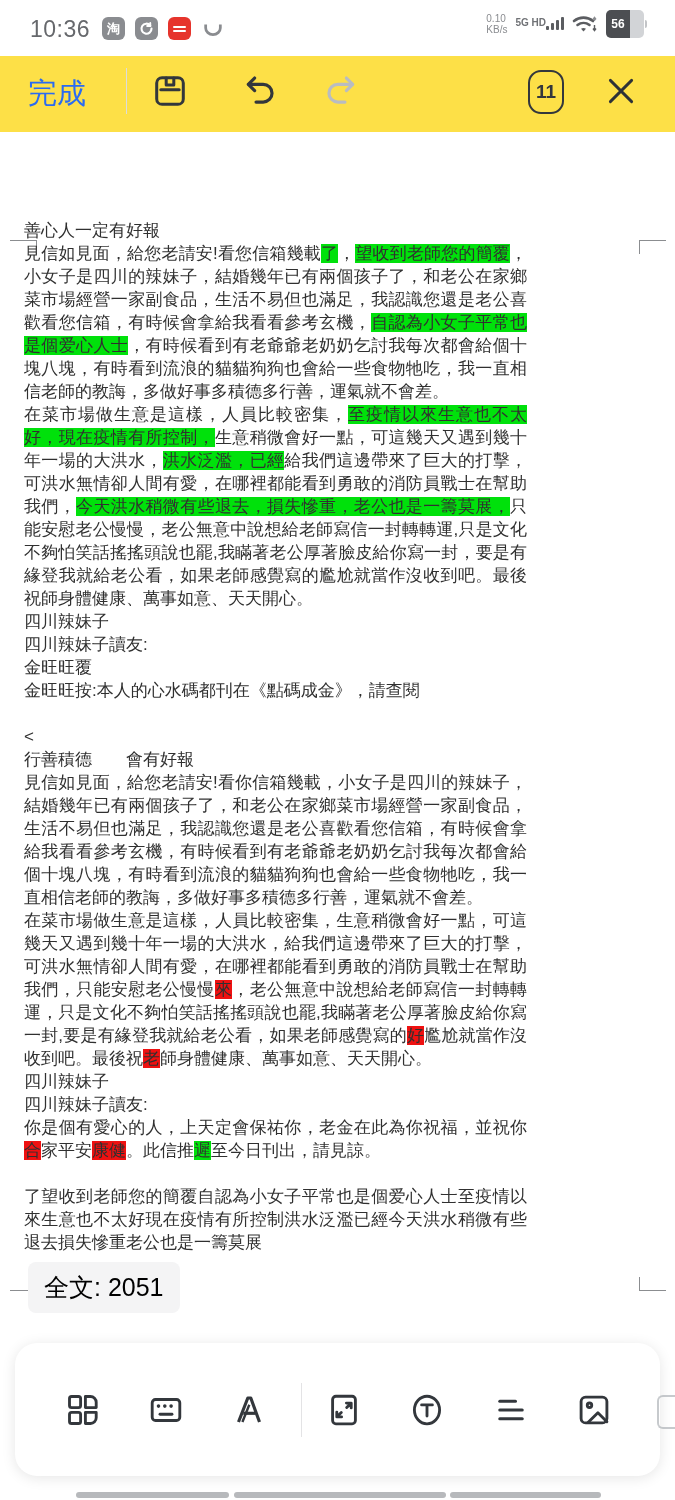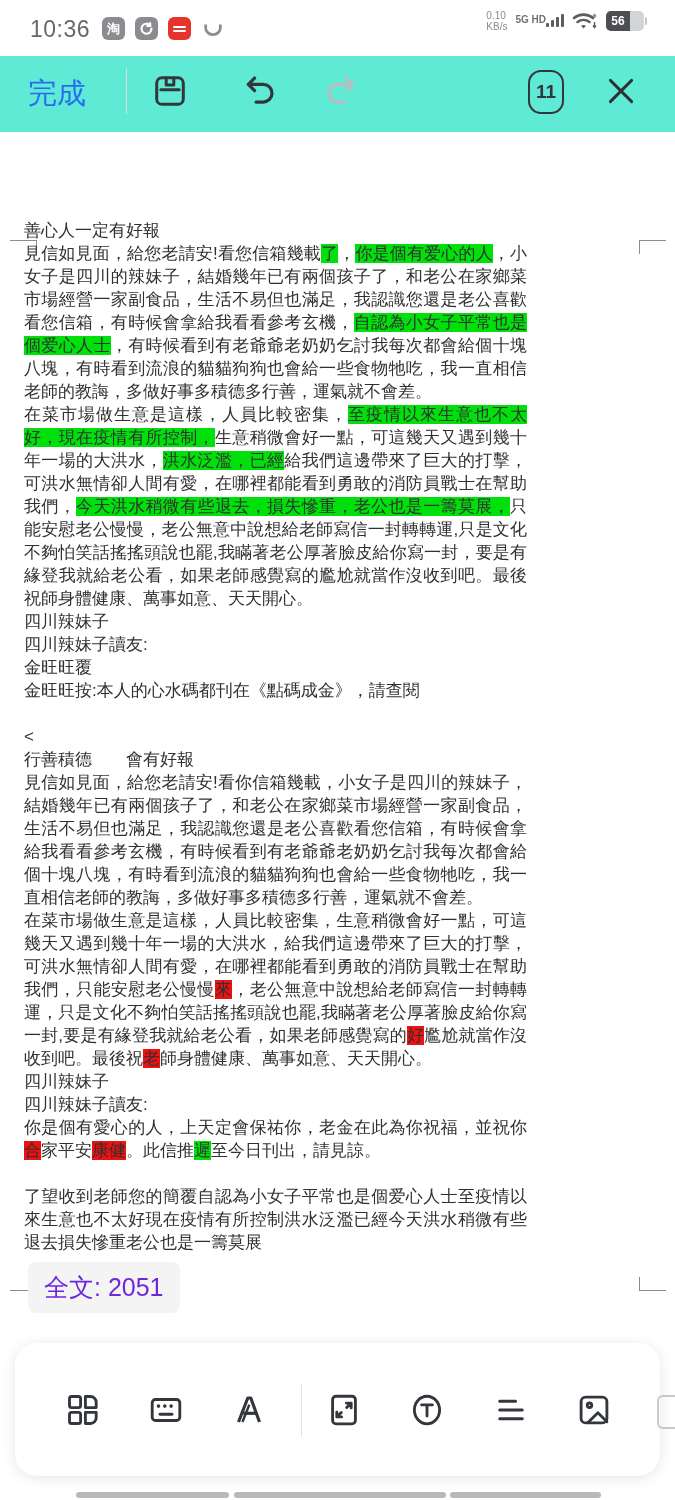--- a/index.html
+++ b/index.html
@@ -17,26 +17,26 @@
     display:flex;align-items:center;justify-content:center;font-size:13px;font-weight:bold;}
   .appicon.red{background:#e6342c;font-size:7px;line-height:1;flex-direction:column;}
   .appicon.red .bar{width:13px;height:2px;background:#fff;margin:1px 0;border-radius:1px;}
   .appicon.outline{background:transparent;}
   .sb-right{position:absolute;right:28px;top:10px;display:flex;align-items:center;gap:8px;}
   .sb-speed{font-size:10px;color:#8a8c90;line-height:11px;}
   .sb-net{display:flex;flex-direction:row;align-items:center;}
   .sb-netlabel{font-size:10px;color:#707276;font-weight:bold;line-height:10px;margin-bottom:2px;}
   .sigbars{display:flex;align-items:flex-end;gap:2px;height:12px;}
   .sigbars i{display:block;width:3px;background:#5b5d61;border-radius:1px;}
-  .battery{position:relative;width:38px;height:20px;border-radius:5px;background:#d2d4d7;overflow:hidden;}
+  .battery{position:relative;width:38px;height:28px;border-radius:5px;background:#d2d4d7;overflow:hidden;}
   .battery .fill{position:absolute;left:0;top:0;bottom:0;width:24px;background:#4c4e52;
     color:#fff;font-size:12px;font-weight:bold;display:flex;align-items:center;justify-content:center;}
   .battery-nub{width:2px;height:8px;background:#c2c4c7;border-radius:0 2px 2px 0;margin-left:-6px;}
   
-  .toolbar{position:absolute;left:0;top:56px;width:675px;height:76px;background:#5eead4;}
+  .toolbar{position:absolute;left:0;top:56px;width:675px;height:76px;background:#fde047;}
   .tb-done{position:absolute;left:28px;top:18px;font-size:29px;color:#2a6bf2;}
   .tb-divider{position:absolute;left:126px;top:12px;width:1px;height:46px;background:#dcdcdc;}
   .tb-btn{position:absolute;top:12px;width:46px;height:46px;display:flex;align-items:center;justify-content:center;}
   .pagebadge{position:absolute;left:528px;top:14px;width:32px;height:40px;border:2.4px solid #33373c;
     border-radius:13px;display:flex;align-items:center;justify-content:center;
     font-size:19px;font-weight:bold;color:#33373c;}
   
   .doc{position:absolute;left:0;top:219px;width:552px;padding:0 25px 0 24px;box-sizing:border-box;
     color:#303030;font-size:17px;line-height:23px;text-align:justify;}
   .docline{min-height:23px;}
@@ -44,21 +44,21 @@
   .hl-green{background:#00e10b;}
   .hl-red{background:#ee1111;}
   
   .cmark{position:absolute;width:26px;height:13px;}
   .cmark.tl{left:10px;top:240px;border-top:1px solid #8b8d90;border-right:1px solid #8b8d90;}
   .cmark.tr{left:639px;top:240px;border-top:1px solid #8b8d90;border-left:1px solid #8b8d90;}
   .cmark.bl{left:10px;top:1277px;border-bottom:1px solid #8b8d90;border-right:1px solid #8b8d90;}
   .cmark.br{left:639px;top:1277px;border-bottom:1px solid #8b8d90;border-left:1px solid #8b8d90;}
   
   .wordcount{position:absolute;left:28px;top:1262px;background:#f4f4f5;border-radius:8px;
-    padding:9px 16px;font-size:25px;color:#6d28d9;}
+    padding:9px 16px;font-size:25px;color:#000000;}
   
   .bottomcard{position:absolute;left:15px;top:1343px;width:645px;height:133px;background:#fff;
     border-radius:22px;box-shadow:0 2px 14px rgba(0,0,0,0.10);}
   .bc-btn{position:absolute;top:46px;width:42px;height:42px;display:flex;align-items:center;justify-content:center;}
   .bc-divider{position:absolute;left:286px;top:40px;width:1px;height:54px;background:#e3e3e5;}
   .bc-partial{position:absolute;left:642px;top:52px;width:20px;height:30px;
     border:2.6px solid #9aa0a6;border-right:none;border-radius:6px 0 0 6px;opacity:.55;}
   
   .gbar{position:absolute;top:1492px;height:6px;background:#b7b9bc;border-radius:3px;}
   svg{display:block;}
@@ -153,21 +153,21 @@
   </div>
 </div>
 
 <div class="cmark tl"></div>
 <div class="cmark tr"></div>
 <div class="cmark bl"></div>
 <div class="cmark br"></div>
 
 <div class="doc">
     <div class="docline"><span>善心人一定有好報</span></div>
-    <div class="docline"><span>見信如見面，給您老請安!看您信箱幾載</span><span class="hl-green">了</span><span>，</span><span class="hl-green">你是個有爱心的人</span><span>，小女子是四川的辣妹子，結婚幾年已有兩個孩子了，和老公在家鄉菜市場經營一家副食品，生活不易但也滿足，我認識您還是老公喜歡看您信箱，有時候會拿給我看看參考玄機，</span><span class="hl-green">自認為小女子平常也是個爱心人士</span><span>，有時候看到有老爺爺老奶奶乞討我每次都會給個十塊八塊，有時看到流浪的貓貓狗狗也會給一些食物牠吃，我一直相信老師的教誨，多做好事多積德多行善，運氣就不會差。</span></div>
+    <div class="docline"><span>見信如見面，給您老請安!看您信箱幾載</span><span class="hl-green">了</span><span>，</span><span class="hl-green">望收到老師您的簡覆</span><span>，小女子是四川的辣妹子，結婚幾年已有兩個孩子了，和老公在家鄉菜市場經營一家副食品，生活不易但也滿足，我認識您還是老公喜歡看您信箱，有時候會拿給我看看參考玄機，</span><span class="hl-green">自認為小女子平常也是個爱心人士</span><span>，有時候看到有老爺爺老奶奶乞討我每次都會給個十塊八塊，有時看到流浪的貓貓狗狗也會給一些食物牠吃，我一直相信老師的教誨，多做好事多積德多行善，運氣就不會差。</span></div>
     <div class="docline"><span>在菜市場做生意是這樣，人員比較密集，</span><span class="hl-green">至疫情以來生意也不太好，現在疫情有所控制，</span><span>生意稍微會好一點，可這幾天又遇到幾十年一場的大洪水，</span><span class="hl-green">洪水泛濫，已經</span><span>給我們這邊帶來了巨大的打擊，可洪水無情卻人間有愛，在哪裡都能看到勇敢的消防員戰士在幫助我們，</span><span class="hl-green">今天洪水稍微有些退去，損失慘重，老公也是一籌莫展，</span><span>只能安慰老公慢慢，老公無意中說想給老師寫信一封轉轉運,只是文化不夠怕笑話搖搖頭說也罷,我瞞著老公厚著臉皮給你寫一封，要是有緣登我就給老公看，如果老師感覺寫的尷尬就當作沒收到吧。最後祝師身體健康、萬事如意、天天開心。</span></div>
     <div class="docline"><span>四川辣妹子</span></div>
     <div class="docline"><span>四川辣妹子讀友:</span></div>
     <div class="docline"><span>金旺旺覆</span></div>
     <div class="docline"><span>金旺旺按:本人的心水碼都刊在《點碼成金》，請查閱</span></div>
     <div class="docline blank"></div>
     <div class="docline"><span>&lt;</span></div>
     <div class="docline"><span>行善積德　　會有好報</span></div>
     <div class="docline"><span>見信如見面，給您老請安!看你信箱幾載，小女子是四川的辣妹子，結婚幾年已有兩個孩子了，和老公在家鄉菜市場經營一家副食品，生活不易但也滿足，我認識您還是老公喜歡看您信箱，有時候會拿給我看看參考玄機，有時候看到有老爺爺老奶奶乞討我每次都會給個十塊八塊，有時看到流浪的貓貓狗狗也會給一些食物牠吃，我一直相信老師的教誨，多做好事多積德多行善，運氣就不會差。</span></div>
     <div class="docline"><span>在菜市場做生意是這樣，人員比較密集，生意稍微會好一點，可這幾天又遇到幾十年一場的大洪水，給我們這邊帶來了巨大的打擊，可洪水無情卻人間有愛，在哪裡都能看到勇敢的消防員戰士在幫助我們，只能安慰老公慢慢</span><span class="hl-red">來</span><span>，老公無意中說想給老師寫信一封轉轉運，只是文化不夠怕笑話搖搖頭說也罷,我瞞著老公厚著臉皮給你寫一封,要是有緣登我就給老公看，如果老師感覺寫的</span><span class="hl-red">好</span><span>尷尬就當作沒收到吧。最後祝</span><span class="hl-red">老</span><span>師身體健康、萬事如意、天天開心。</span></div>

